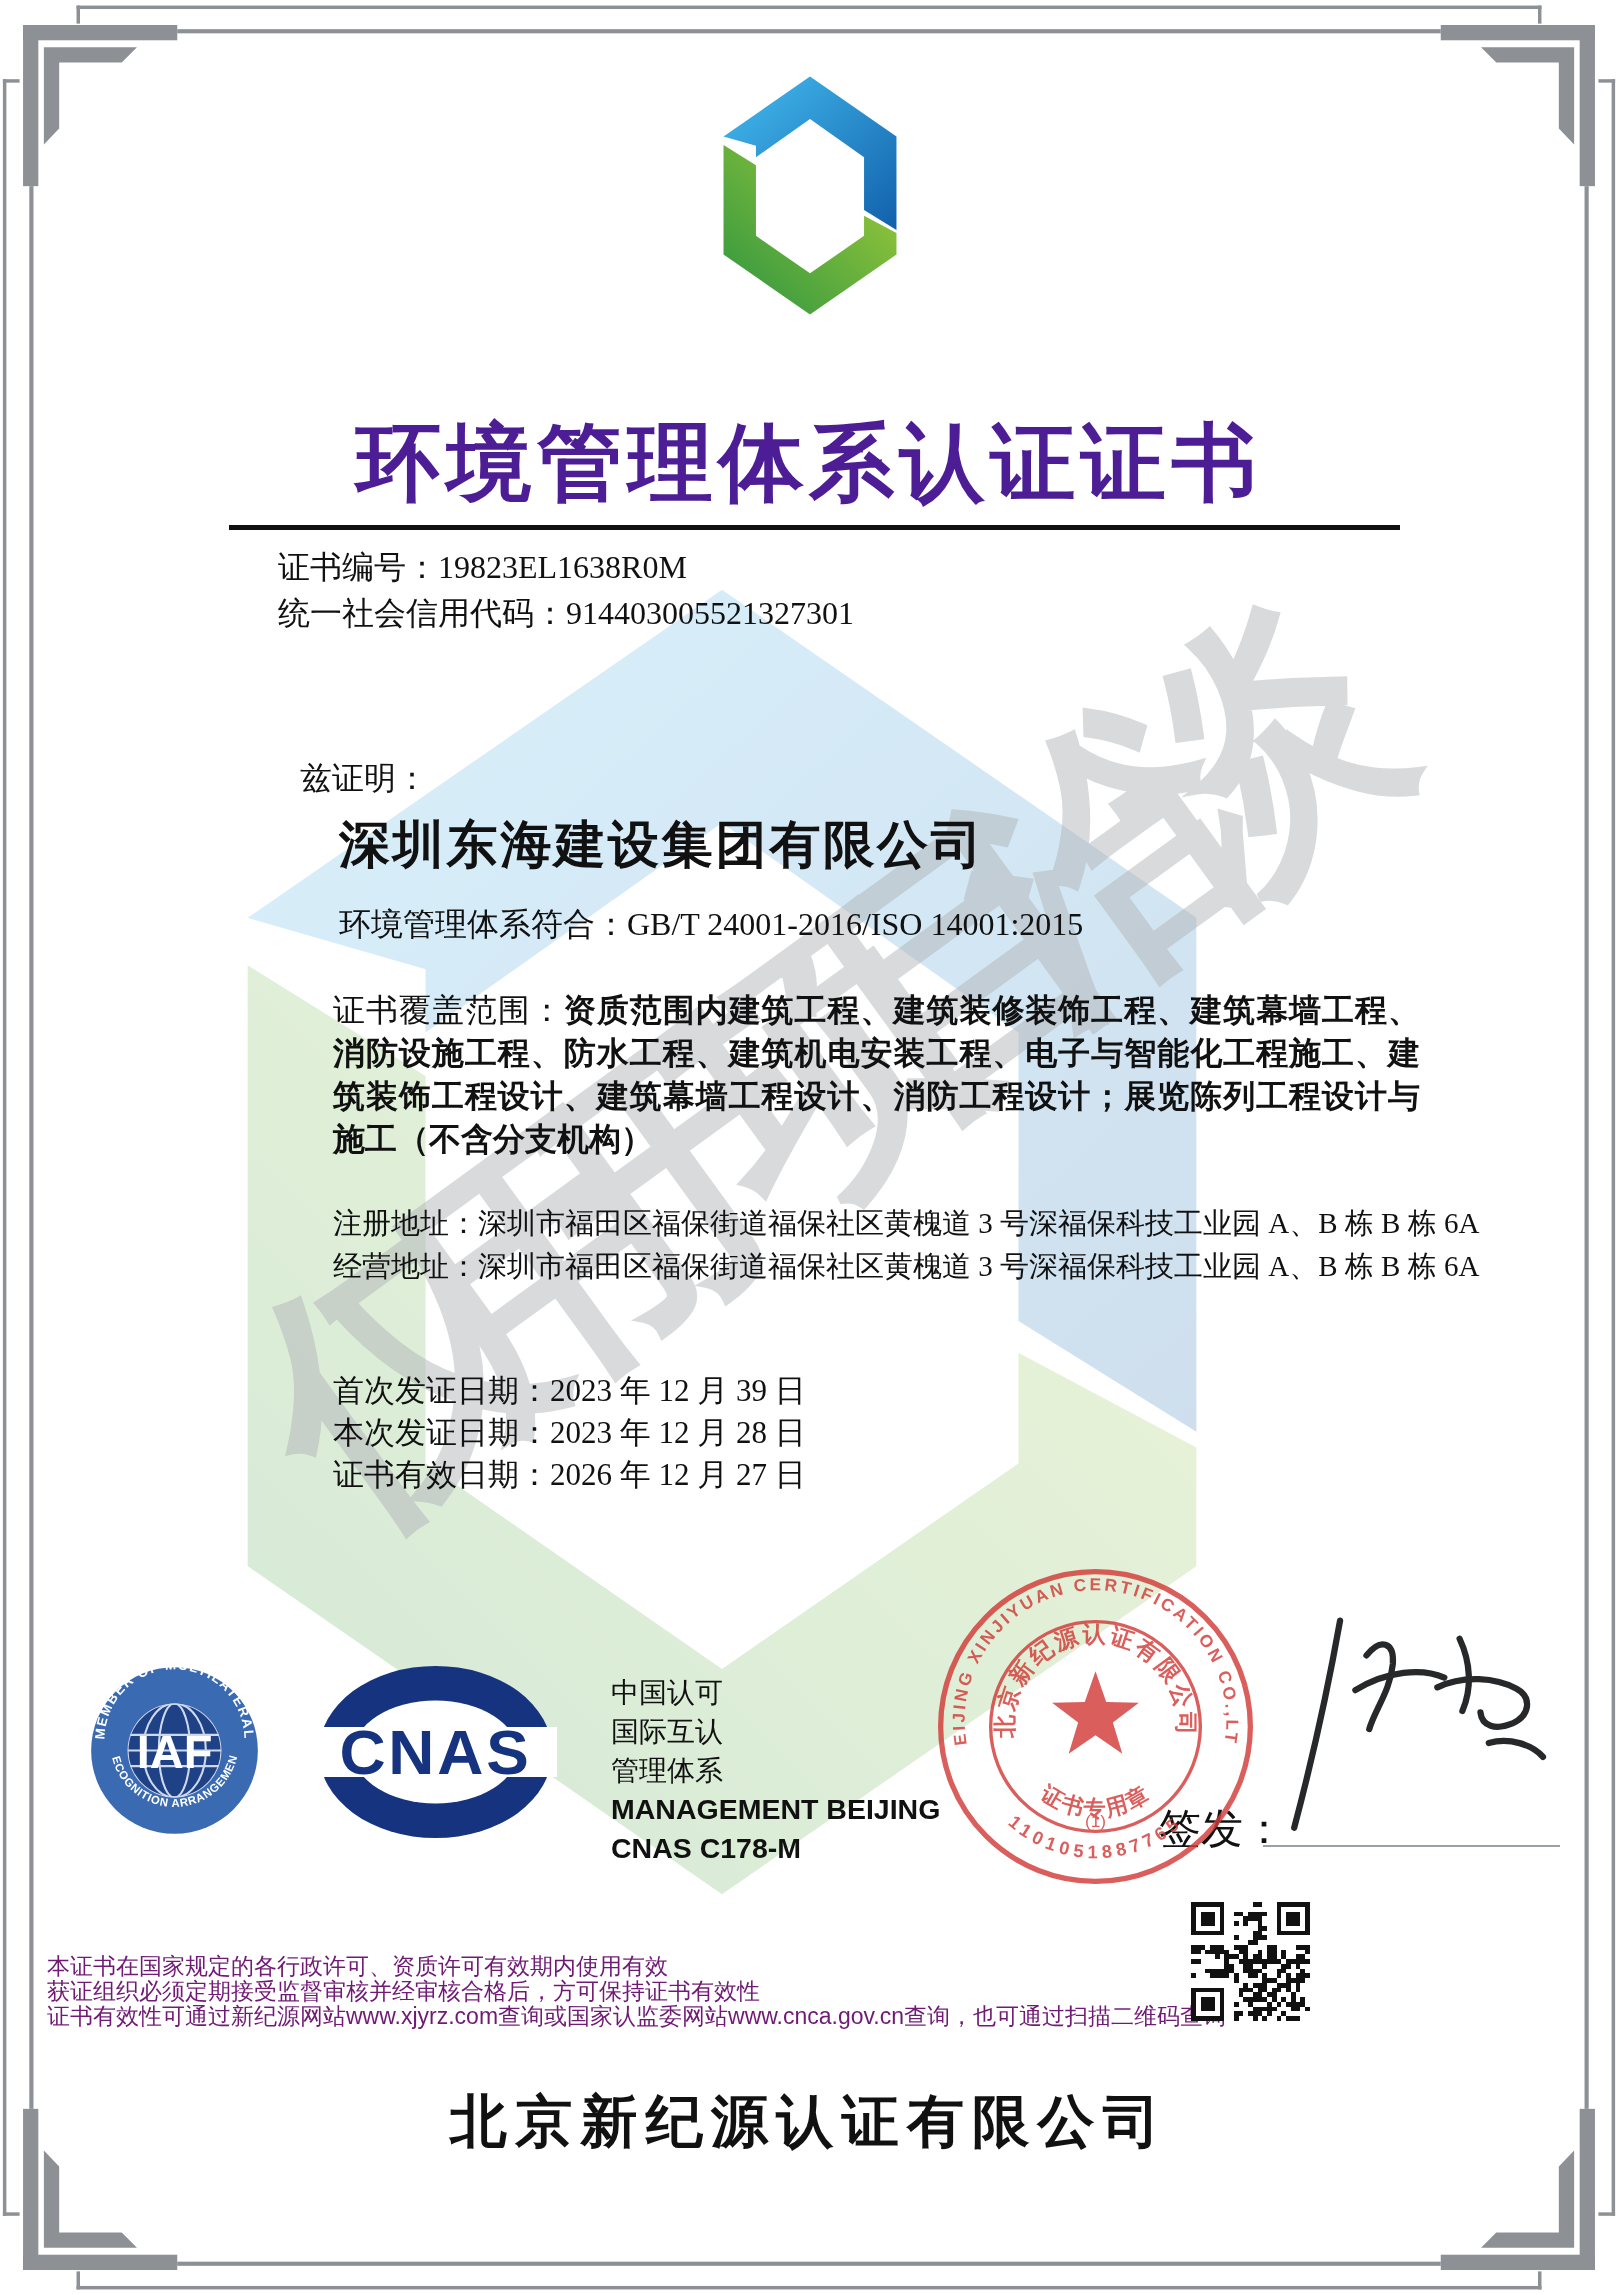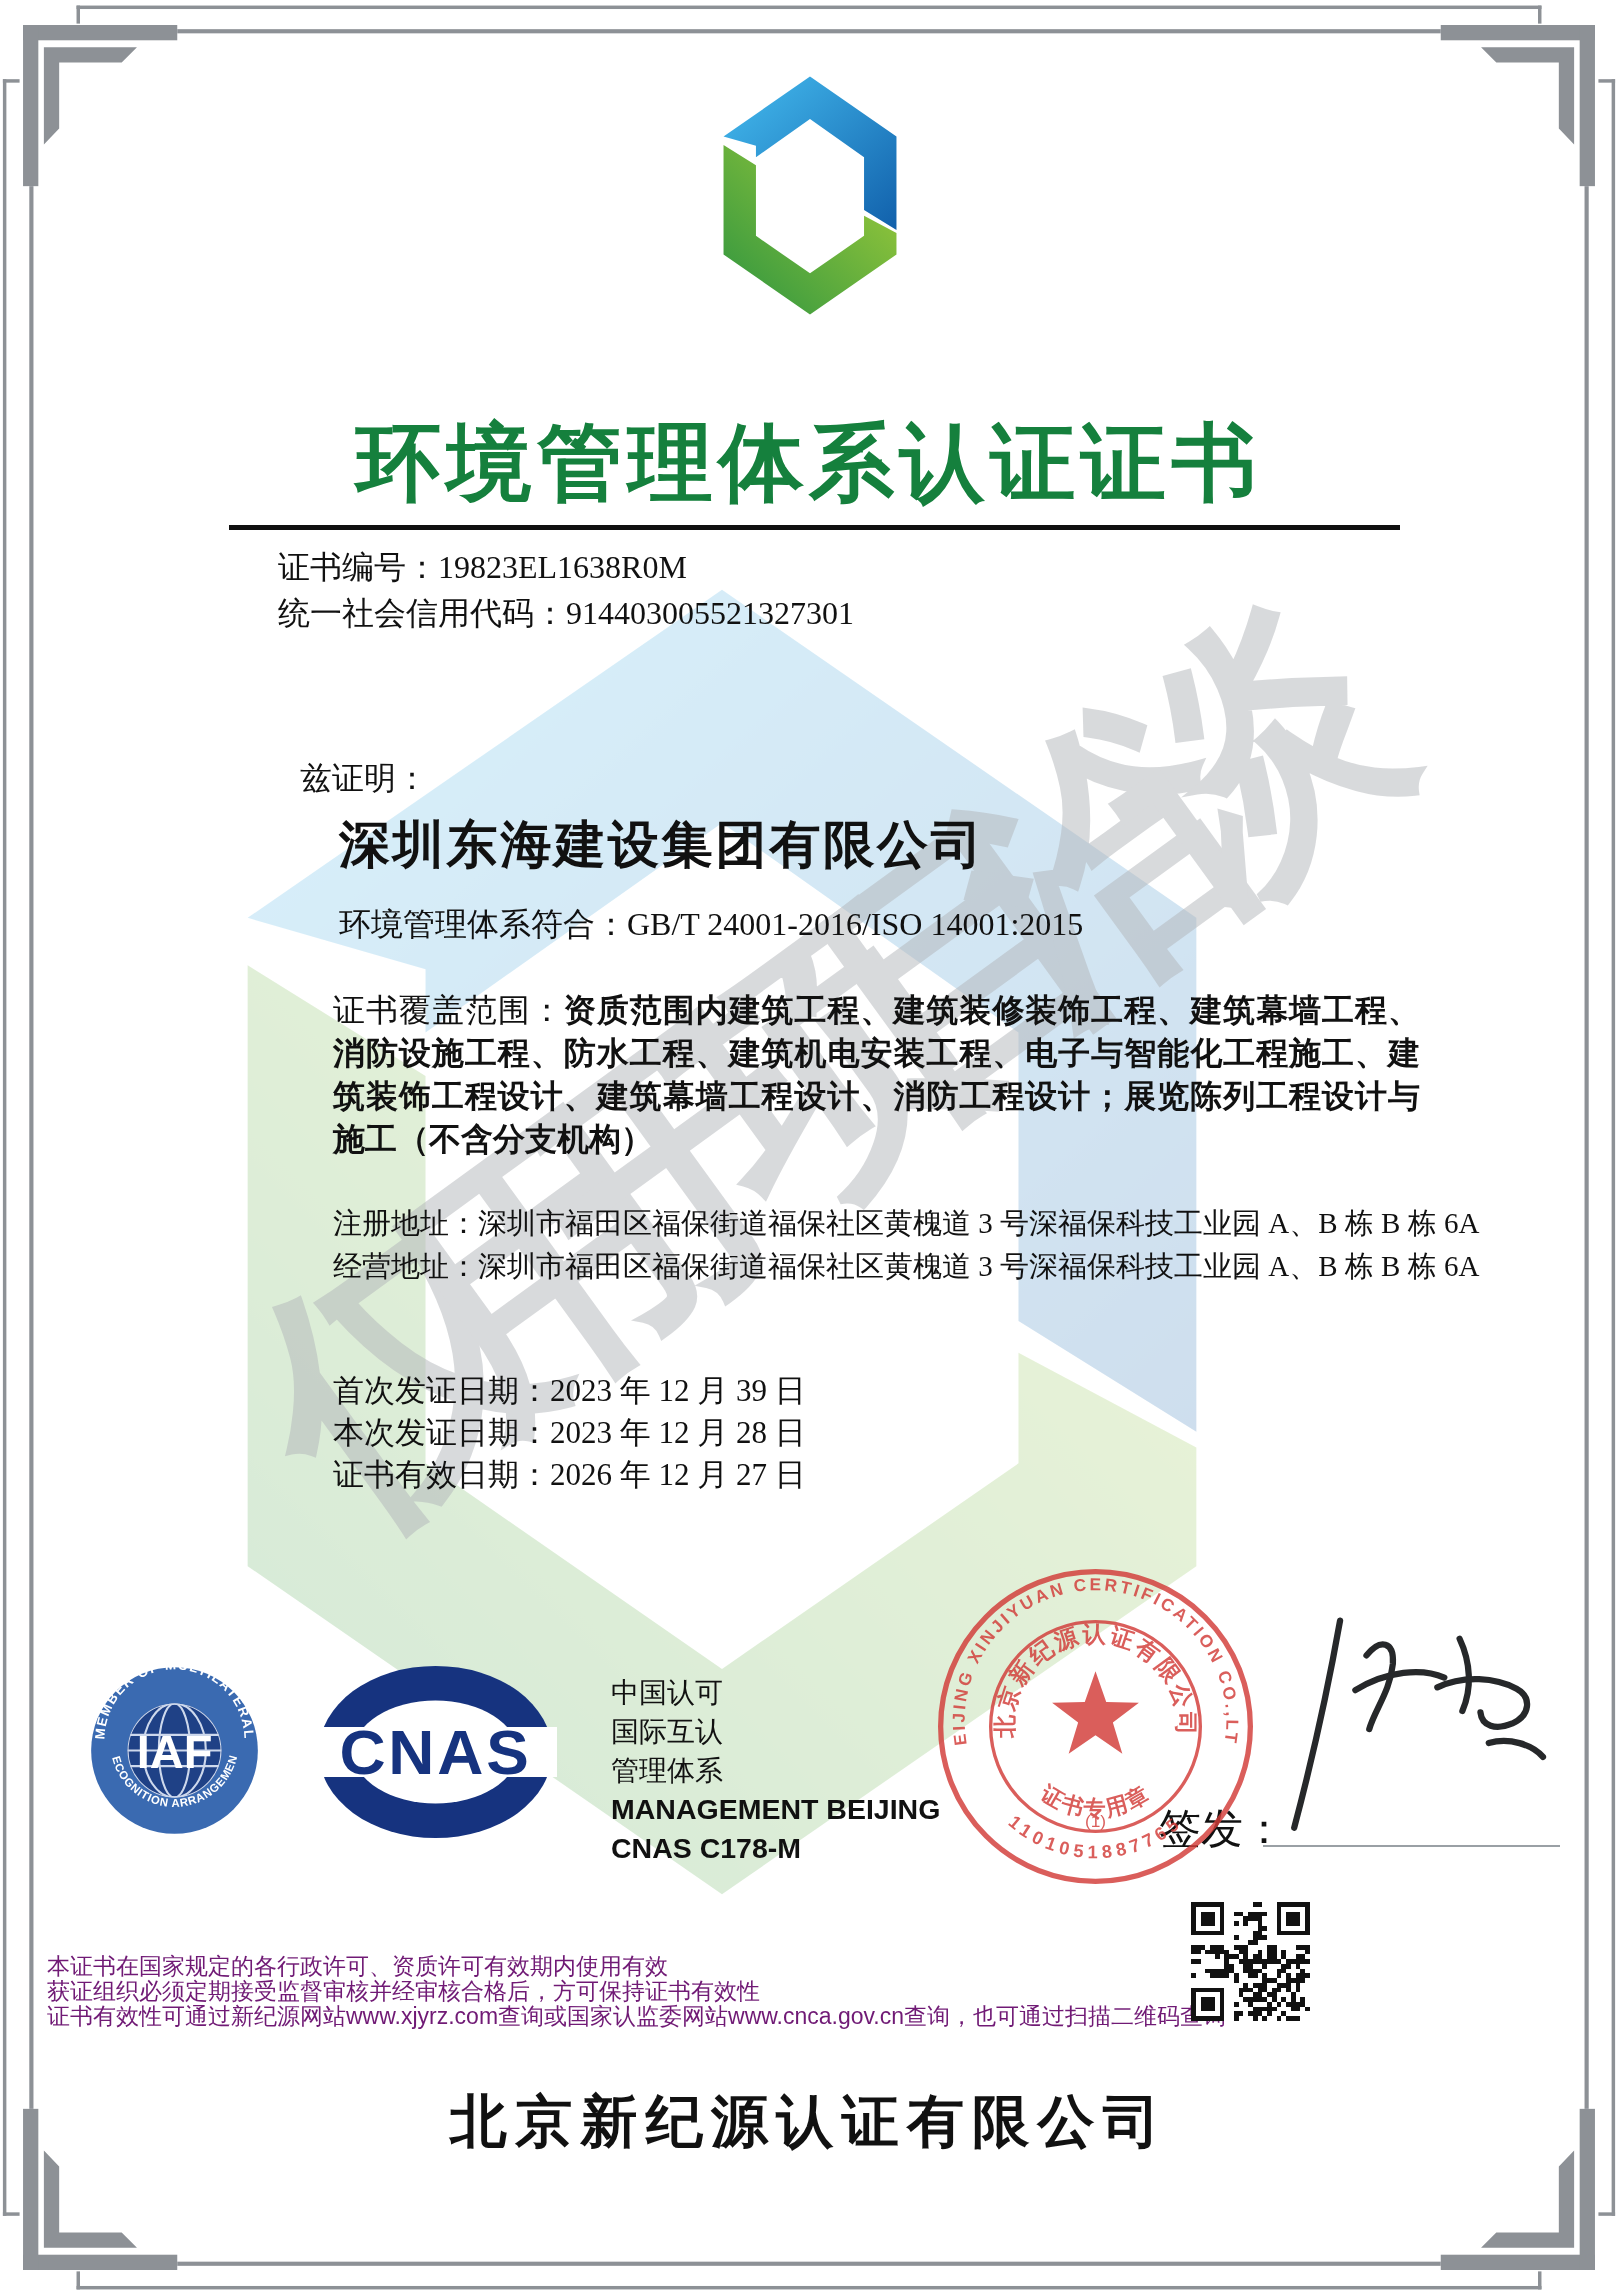--- a/index.html
+++ b/index.html
@@ -9,21 +9,21 @@
   
   .wm-hex{left:208px;top:570px;width:1028px;height:1344px;opacity:.20;z-index:1;}
   .wm-text{left:292px;top:1313px;font-size:278px;font-weight:bold;letter-spacing:-104px;
            color:#b3b6ba;opacity:.5;white-space:nowrap;transform:rotate(-36deg);
            transform-origin:0 50%;z-index:2;line-height:1;
            font-family:"Liberation Sans","DejaVu Sans",sans-serif;}
   .frame{left:0;top:0;width:1618px;height:2295px;z-index:3;}
   
   .logo{left:716px;top:73px;width:188px;height:245px;z-index:4;}
   .title{left:0;top:417px;width:1618px;text-align:center;font-size:85px;font-weight:bold;
-         letter-spacing:5.6px;color:#15803d;line-height:1.1;z-index:4;}
+         letter-spacing:5.6px;color:#4c1d95;line-height:1.1;z-index:4;}
   .rule{left:229px;top:525px;width:1171px;height:4.9px;background:#101010;z-index:4;}
   .meta{left:278px;width:1120px;text-align:left;font-size:32px;z-index:4;}
   .meta1{top:546px;} .meta2{top:592px;}
   
   .certify{left:300px;top:757px;font-size:32px;z-index:4;}
   .company{left:339px;top:811px;font-size:51px;font-weight:bold;letter-spacing:2.8px;z-index:4;}
   .standard{left:339px;top:903px;font-size:32px;z-index:4;}
   .scope{left:333px;top:989px;width:1087px;font-size:32px;line-height:43px;text-align:justify;z-index:4;}
   .scope b{font-weight:bold;}
   .addr1{left:333px;top:1204px;font-size:29px;z-index:4;}

